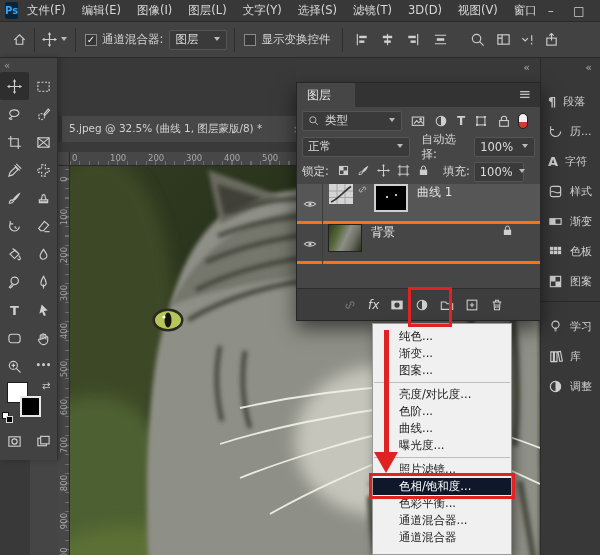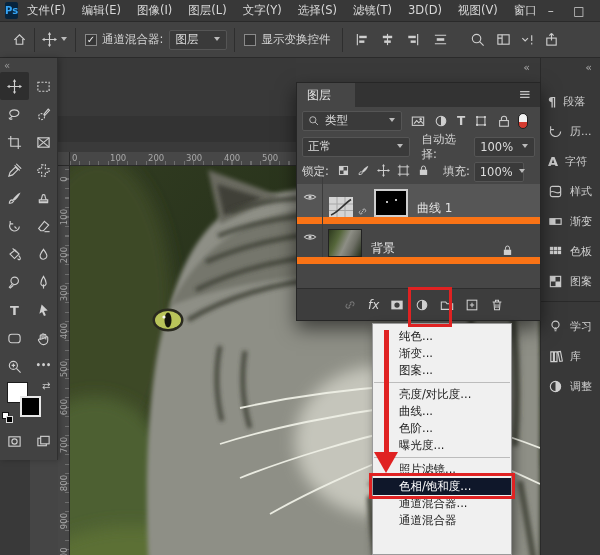--- a/index.html
+++ b/index.html
@@ -95,21 +95,21 @@
   #lp-filter{height:27px;display:flex;align-items:center;padding:0 5px;gap:0;flex:0 0 auto}
   #lp-filter .combo{width:100px;height:20px}
   #lp-filter-icons{display:flex;align-items:center;gap:9px;margin-left:9px}
   #filter-switch{width:10px;height:16px;border-radius:5px;background:linear-gradient(#f2f2f2 0 8px,#d33a2f 8px 16px);
     border:1px solid #222;margin-left:7px}
   #lp-blend{height:25px;display:flex;align-items:center;padding:0 5px;flex:0 0 auto}
   #lp-blend .combo.bm{width:110px}
   #lp-lock{height:25px;display:flex;align-items:center;padding:0 5px;flex:0 0 auto;font-size:11.5px}
   .lock-ic{margin-right:7px;display:inline-flex}
   #lp-list{flex:0 0 auto}
-  .lrow{height:40px;display:flex;align-items:flex-end;border-bottom:7px solid #f97316}
+  .lrow{height:40px;display:flex;align-items:flex-start;border-bottom:3px solid #f97316}
   .lrow.sel{background:#565656}
   .eyecell{width:26px;height:40px;display:flex;align-items:center;justify-content:center;
     border-right:1px solid #3c3c3c;flex:0 0 auto}
   .curves-thumb{width:24px;height:20px;margin-left:6px;flex:0 0 auto}
   .mask-thumb{width:34px;height:28px;background:#000;border:2px solid #cfcfcf;margin-left:6px;position:relative;flex:0 0 auto}
   .mask-thumb i{position:absolute;width:2px;height:2px;background:#fff;border-radius:50%}
   .img-thumb{width:34px;height:28px;border:1px solid #222;margin-left:5px;flex:0 0 auto;
     background:linear-gradient(115deg,#2e3a1f 0%,#55663a 28%,#8d8e85 52%,#6e6f66 72%,#26301b 100%)}
   .lname{font-size:12px;color:#e4e4e4;margin-left:9px;white-space:nowrap}
   #lp-spacer{flex:1 1 auto}
@@ -238,20 +238,24 @@
           <rect x="3" y="6.5" width="10" height="7.5"></rect>
           <path d="M8 1.5v7.5M8 1.5L5.7 3.8M8 1.5l2.3 2.3"></path>
         </svg>
       </span>
   </div>
 
   <div id="workspace" class="abs" style="left:0;top:58px;width:600px;height:497px">
 
     <div id="docwin">
       <div id="tabstrip"></div>
+      <div id="doc-tab">
+        <span class="t">5.jpeg @ 32.5% (曲线 1, 图层蒙版/8) *</span>
+        <span class="x">×</span>
+      </div>
       <div id="substrip"></div>
       <div id="ruler-corner"></div>
       <div id="ruler-top">
           <span class="rnum" style="left: 2px;">0</span>
           <span class="rnum" style="left: 40px;">100</span>
           <span class="rnum" style="left: 78px;">200</span>
           <span class="rnum" style="left: 116px;">300</span>
           <span class="rnum" style="left: 154px;">400</span>
           <span class="rnum" style="left: 192px;">500</span>
           <span class="rnum" style="left: 230px;">600</span>
@@ -809,26 +813,27 @@
           </span>
         </div>
     </div>
 
     <div id="adjmenu">
         <div class="adj-item">纯色...</div>
         <div class="adj-item">渐变...</div>
         <div class="adj-item">图案...</div>
         <div class="adj-sep"></div>
         <div class="adj-item">亮度/对比度...</div>
+        <div class="adj-item">色阶...</div>
         <div class="adj-item">曲线...</div>
-        <div class="adj-item">色阶...</div>
         <div class="adj-item">曝光度...</div>
         <div class="adj-sep"></div>
         <div class="adj-item">照片滤镜...</div>
         <div class="adj-item hl">色相/饱和度...</div>
+        <div class="adj-item">色彩平衡...</div>
         <div class="adj-item">通道混合器...</div>
         <div class="adj-item">通道混合器</div>
       </div>
 
     <div class="anno" id="anno-box1"></div>
     <div class="anno" id="anno-shaft"></div>
     <div class="anno" id="anno-head"></div>
     <div class="anno" id="anno-box2"></div>
   </div>
 </div>

